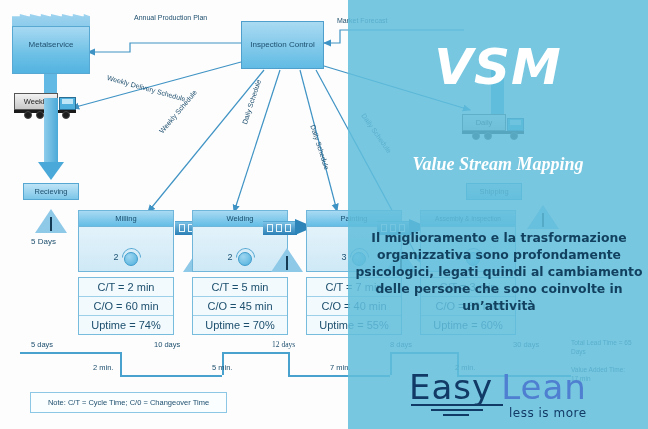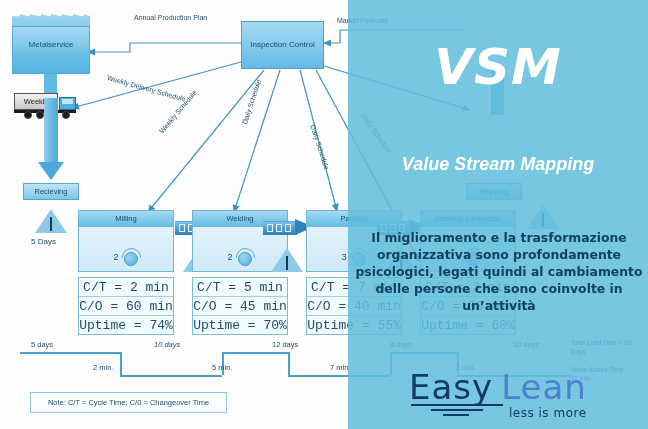--- a/index.html
+++ b/index.html
@@ -46,21 +46,21 @@
   .opicon .arc{position:absolute;left:0;top:0;width:17px;height:17px;border-radius:50%;
     border:1.6px solid #59a9d2;border-bottom-color:transparent;border-left-color:transparent;
     transform:rotate(-45deg);}
   .opicon .dot{position:absolute;left:2.5px;top:3.5px;width:12px;height:12px;border-radius:50%;
     background:radial-gradient(circle at 35% 30%,#9fd6f0,#4fb0dd);border:1px solid #3e9ccb;}
 
   
   .datab{position:absolute;width:96px;border:1px solid #78bcdd;box-sizing:border-box;
     background:#f2fafd;}
   .datab div{height:18px;display:flex;align-items:center;justify-content:center;
-    font-size:13px;color:#1c4e6d;border-bottom:1px solid #9bd0e8;font-family:Liberation Mono, monospace;}
+    font-size:11px;color:#1c4e6d;border-bottom:1px solid #9bd0e8;}
   .datab div:last-child{border-bottom:none;}
 
   
   .push{position:absolute;width:52px;height:17px;}
   .push .tail{position:absolute;left:0;top:2px;width:34px;height:13px;
     background:linear-gradient(180deg,#7cc2e6,#2b7fb5);
     border-top:1px solid #57a9d4;}
   .push .stripe{position:absolute;top:4.5px;width:6px;height:8px;
     border:1px solid #e8f5fb;box-sizing:border-box;background:transparent;}
   .push .head{position:absolute;left:32px;top:0;width:0;height:0;
@@ -109,21 +109,21 @@
   .totbox{position:absolute;font-size:6.5px;color:#1c4e6d;line-height:1.35;white-space:nowrap;}
 
   
   #overlay{position:absolute;left:348px;top:0;width:300px;height:429px;
     background:rgba(97,190,219,0.86);}
 
   #vsm-title{position:absolute;left:348px;top:42px;width:300px;text-align:center;
     font-family:"DejaVu Sans",sans-serif;font-weight:bold;font-style:italic;
     font-size:50px;color:#ffffff;letter-spacing:1px;line-height:1;}
   #vsm-sub{position:absolute;left:348px;top:155px;width:300px;text-align:center;
-    font-family:Liberation Sans, sans-serif;font-weight:bold;font-style:italic;
+    font-family:Liberation Serif, serif;font-weight:bold;font-style:italic;
     font-size:18px;color:#ffffff;line-height:1;}
   #vsm-quote{position:absolute;left:351px;top:229px;width:296px;text-align:center;
     font-family:"DejaVu Sans",sans-serif;font-weight:bold;
     font-size:12.4px;color:#12415f;line-height:1.38;}
 
   
   #logo{position:absolute;left:409px;top:370px;width:190px;height:52px;}
   #logo .el{position:absolute;left:0;top:0;font-family:"DejaVu Sans",sans-serif;
     font-size:34px;letter-spacing:1px;line-height:1;}
   #logo .easy{color:#123a66;}
@@ -311,38 +311,47 @@
       <div>Uptime = 60%</div>
     </div>
 
     <div class="smbox" style="left:466px;top:183px;width:56px;height:17px;">
       <span>Shipping</span>
     </div>
     <div class="triwrap" style="left:527px;top:205px;">
       <div class="t"></div>
       <div class="bar"></div>
     </div>
+    <div class="truck" style="left:462px;top:113px;">
+      <div class="cargo">Daily</div>
+      <div class="chassis"></div>
+      <div class="cab"></div>
+      <div class="win"></div>
+      <div class="w" style="left:10px;"></div>
+      <div class="w" style="left:22px;"></div>
+      <div class="w" style="left:48px;"></div>
+    </div>
 
     <div class="tl">
 
       <div class="tlseg" style="left:20px;top:352px;width:100px;"></div>
       <div class="tlv" style="left:120px;top:352px;height:23px;"></div>
       <div class="tlseg" style="left:120px;top:375px;width:102px;"></div>
       <div class="tlv" style="left:222px;top:352px;height:23px;"></div>
       <div class="tlseg" style="left:222px;top:352px;width:66px;"></div>
       <div class="tlv" style="left:288px;top:352px;height:23px;"></div>
       <div class="tlseg" style="left:288px;top:375px;width:102px;"></div>
       <div class="tlv" style="left:390px;top:352px;height:23px;"></div>
       <div class="tlseg" style="left:390px;top:352px;width:67px;"></div>
       <div class="tlv" style="left:457px;top:352px;height:23px;"></div>
       <div class="tlseg" style="left:457px;top:375px;width:114px;"></div>
 
       <div class="tltxt" style="left:31px;top:340px;">5 days</div>
-      <div class="tltxt" style="left:154px;top:340px;font-style:italic;">10 days</div>
-      <div class="tltxt" style="left:272px;top:340px;">12 days</div>
+      <div class="tltxt" style="left:154px;top:340px;">10 days</div>
+      <div class="tltxt" style="left:272px;top:340px;font-family:Liberation Serif, serif;">12 days</div>
       <div class="tltxt" style="left:390px;top:340px;">8 days</div>
       <div class="tltxt" style="left:513px;top:340px;">30 days</div>
 
       <div class="tltxt" style="left:93px;top:363px;">2 min.</div>
       <div class="tltxt" style="left:212px;top:363px;">5 min.</div>
       <div class="tltxt" style="left:330px;top:363px;">7 min.</div>
       <div class="tltxt" style="left:455px;top:363px;">2 min.</div>
     </div>
 
     <div class="totbox" style="left:571px;top:339px;white-space:normal;width:62px;">Total Lead Time = 65 Days</div>

